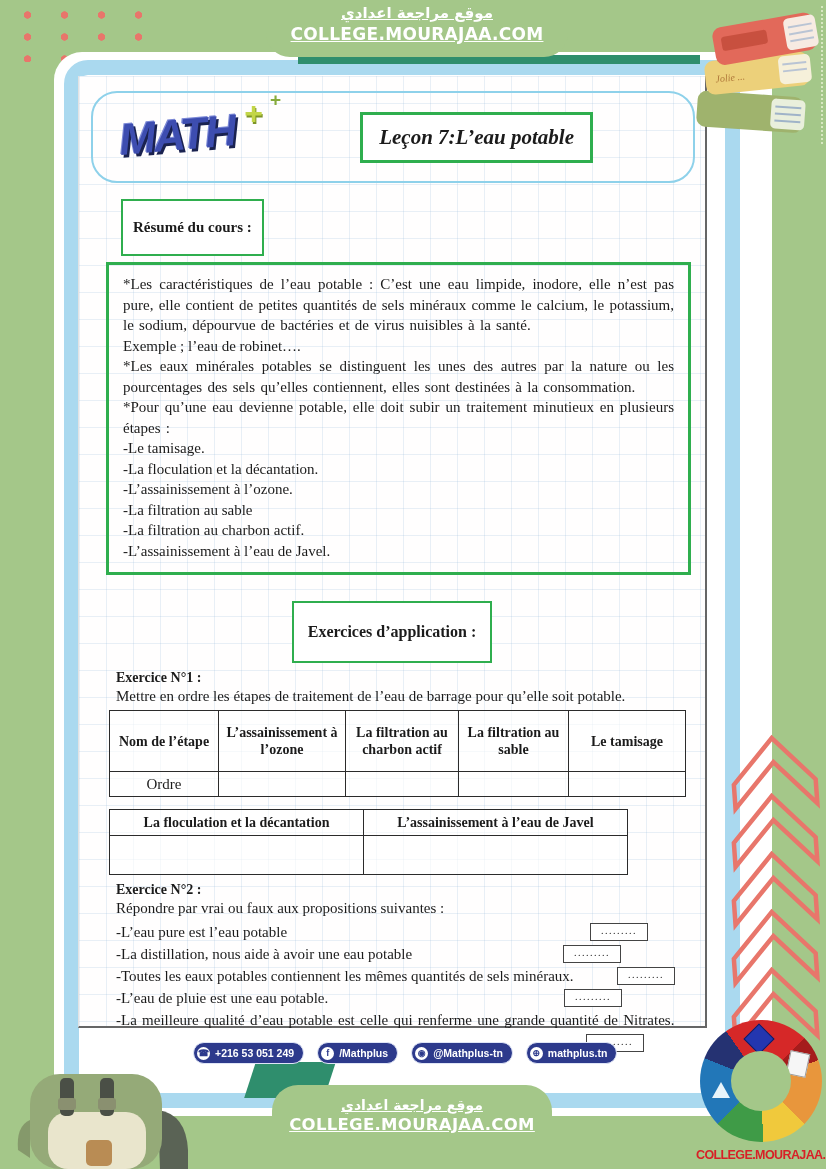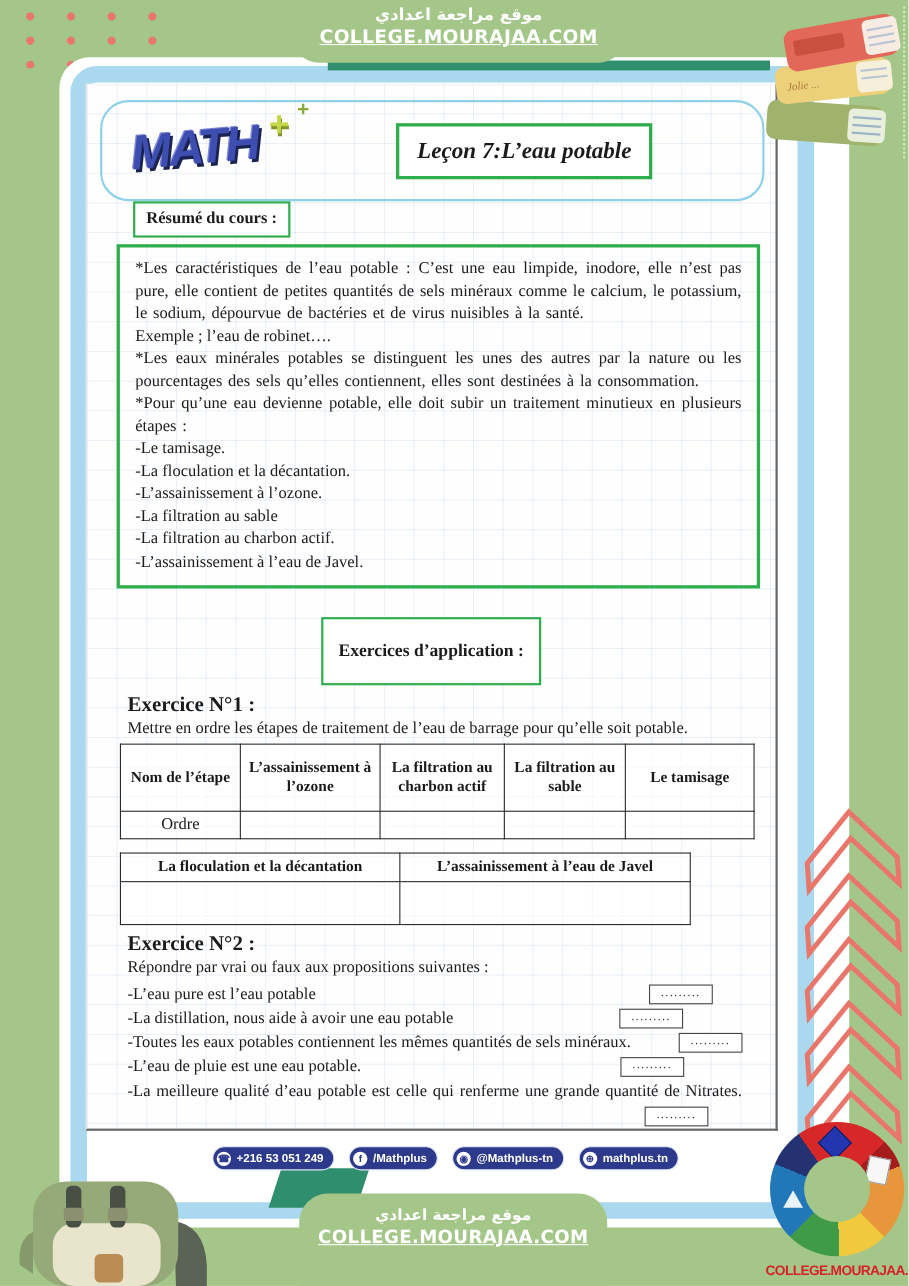--- a/index.html
+++ b/index.html
@@ -21,21 +21,21 @@
 
   
   .chevrons{position:absolute;left:712px;top:718px;width:114px;height:372px;z-index:3;overflow:hidden;}
   .chv{position:absolute;left:16px;transform:rotate(-4deg);}
 
   
   .banner{position:absolute;text-align:center;background:#a4c789;z-index:5;
           font-family:"DejaVu Sans",sans-serif;color:#ffffff;}
   .banner-top{left:266px;top:0;width:302px;height:57px;border-radius:0 0 24px 24px;padding-top:4px;box-sizing:border-box;}
   .banner-bottom{left:272px;top:1085px;width:280px;height:84px;border-radius:26px 26px 0 0;padding-top:12px;box-sizing:border-box;}
-  .banner .ar{display:block;font-size:15px;font-weight:bold;direction:rtl;}
+  .banner .ar{display:block;font-size:15px;font-weight:bold;text-decoration:underline;direction:rtl;}
   .banner .site{display:block;font-size:17px;font-weight:bold;text-decoration:underline;letter-spacing:.3px;margin-top:2px;}
   .banner-bottom .ar{font-size:14px;}
   .banner-bottom .site{font-size:16.5px;}
 
   
   .page{position:absolute;left:78px;top:76px;width:626px;height:950px;z-index:4;
     background-color:#fffefe;
     background-image:linear-gradient(to right,rgba(140,180,215,.20) 1px,transparent 1px),
                      linear-gradient(to bottom,rgba(140,180,215,.20) 1px,transparent 1px);
     background-size:27px 27px;
@@ -47,31 +47,31 @@
   .math-word{display:inline-block;font-family:"Liberation Sans",sans-serif;font-style:italic;font-weight:900;
     font-size:44px;line-height:56px;letter-spacing:-2px;color:#3d4db0;transform:rotate(-5deg);
     text-shadow:2px 3px 0 #1a2250,-1px -1px 0 #7b88d6;}
   .plus-big{position:absolute;right:16px;top:-12px;font-family:"Liberation Sans",sans-serif;font-weight:900;
     font-size:32px;color:#c3d648;text-shadow:1px 2px 0 #7d9427;}
   .plus-small{position:absolute;right:-2px;top:-18px;font-family:"Liberation Sans",sans-serif;font-weight:900;
     font-size:19px;color:#86ab3c;}
   .lesson-box{margin-left:auto;margin-right:100px;border:3px solid #2fae4e;background:#fff;
     padding:10px 16px;font-size:21px;font-weight:bold;font-style:italic;white-space:nowrap;}
 
-  .resume-label-box{display:inline-block;margin:0 0 0 42px;border:2.5px solid #2fae4e;background:#fff;
-    padding:6px 10px;font-size:15px;font-weight:bold;}
+  .resume-label-box{display:inline-block;margin:16px 0 0 42px;border:2.5px solid #2fae4e;background:#fff;
+    padding:18px 10px;font-size:15px;font-weight:bold;}
   .resume-box{margin:6px 14px 0 27px;border:3px solid #2fae4e;background:transparent;
     padding:9px 14px 11px;font-size:15px;line-height:20.5px;}
   .resume-box p{margin:0;}
   .just{text-align:justify;word-spacing:1.5px;}
   .step-line{margin:0;}
 
   .ex-section-box{display:block;margin:26px auto 0;width:fit-content;border:2.5px solid #2fae4e;background:#fff;
     padding:20px 14px;font-size:16px;font-weight:bold;}
-  .ex-title{margin:7px 0 0 37px;font-size:19px;font-weight:bold;}
+  .ex-title{margin:7px 0 0 37px;font-size:14px;font-weight:bold;}
   .ex-instruction{margin:2px 0 0 37px;font-size:15px;}
 
   table{border-collapse:collapse;background:rgba(255,255,255,.6);}
   .t1{margin:5px 0 0 30px;}
   .t1 th,.t1 td,.t2 th,.t2 td{border:1.4px solid #2b2b2b;font-size:14px;text-align:center;vertical-align:middle;padding:1px 4px;}
   .t1 th{font-weight:bold;line-height:17px;height:58px;}
   .t1 td{height:22px;font-size:15px;text-align:center;}
   .t2{margin:12px 0 0 30px;}
   .t2 th{font-weight:bold;height:23px;}
   .t2 td{height:36px;}

